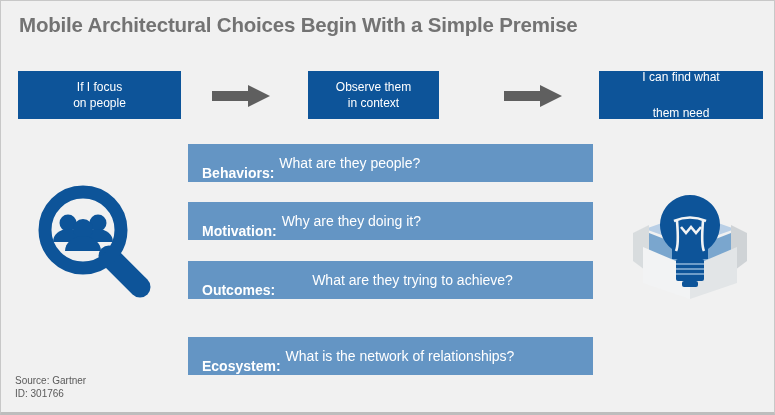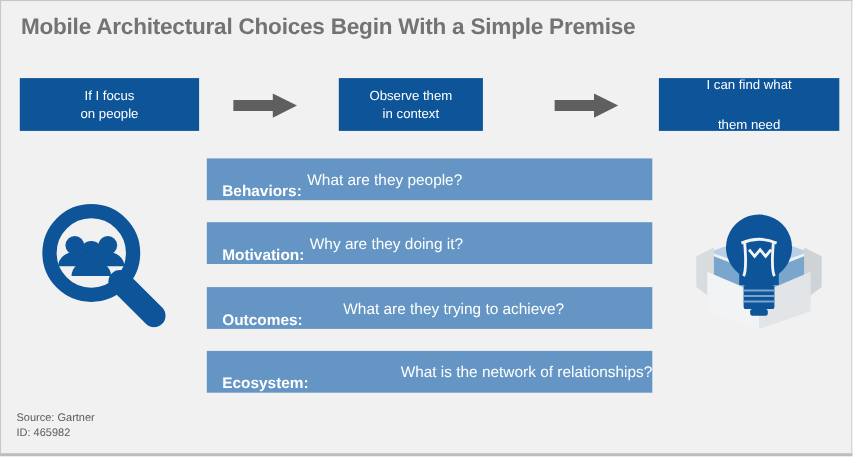--- a/index.html
+++ b/index.html
@@ -76,21 +76,21 @@
     font-size: 14px;
     display: flex;
     align-items: center;
     padding-left: 14px;
     box-sizing: border-box;
     white-space: nowrap;
   }
   .bar-0 { top: 143px; }
   .bar-1 { top: 201px; }
   .bar-2 { top: 260px; gap: 32px; }
-  .bar-3 { top: 318px; justify-content: space-between; }
+  .bar-3 { top: 336px; }
   .bar-term { font-weight: bold; margin-right: 5px; margin-top: 19px; }
 
   
   .icon-people {
     position: absolute;
     left: 36px;
     top: 183px;
     width: 114px;
     height: 114px;
   }
@@ -203,16 +203,16 @@
     <g stroke="#7aa6ce" stroke-width="1.8">
       <line x1="47" y1="77" x2="75" y2="77"></line>
       <line x1="47" y1="82" x2="75" y2="82"></line>
       <line x1="47" y1="87" x2="75" y2="87"></line>
     </g>
     <rect x="53" y="94" width="16" height="6" rx="2" fill="#0d5499"></rect>
   </svg>
 
   <div class="footer">
     <div>Source: Gartner</div>
-    <div>ID: 465982</div>
+    <div>ID: 301766</div>
   </div>
 
 </div>
 
 </body></html>

